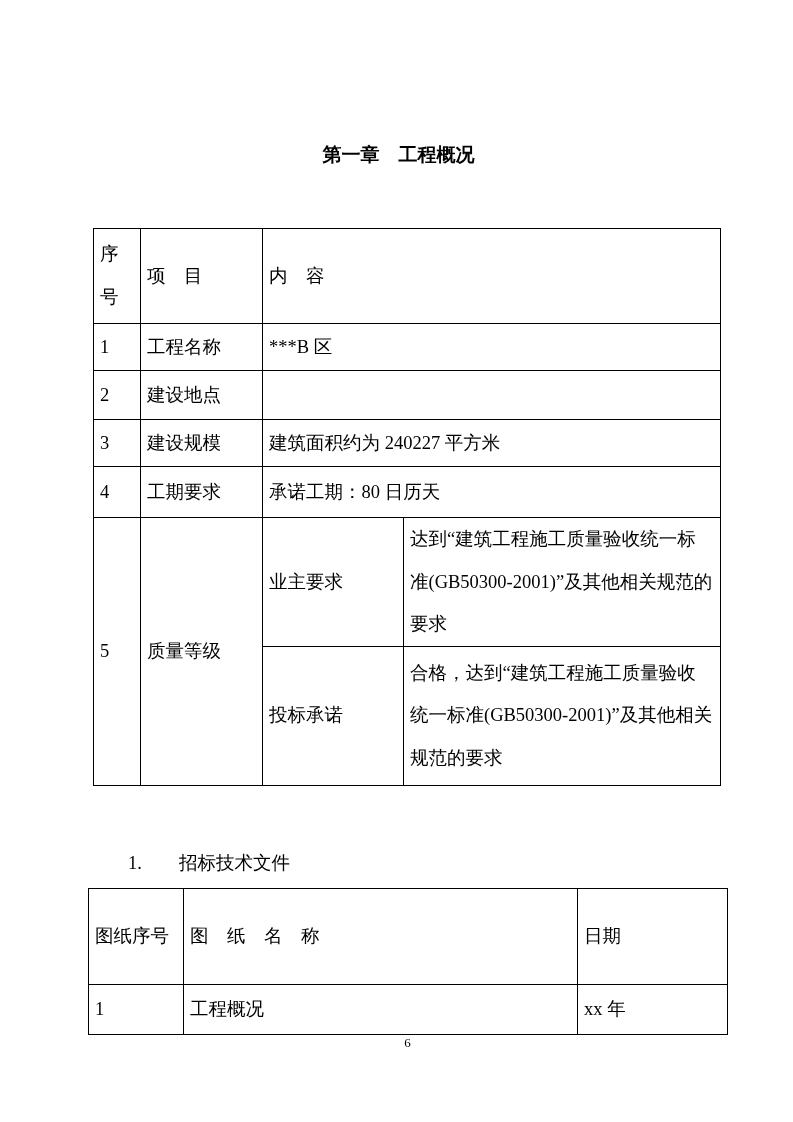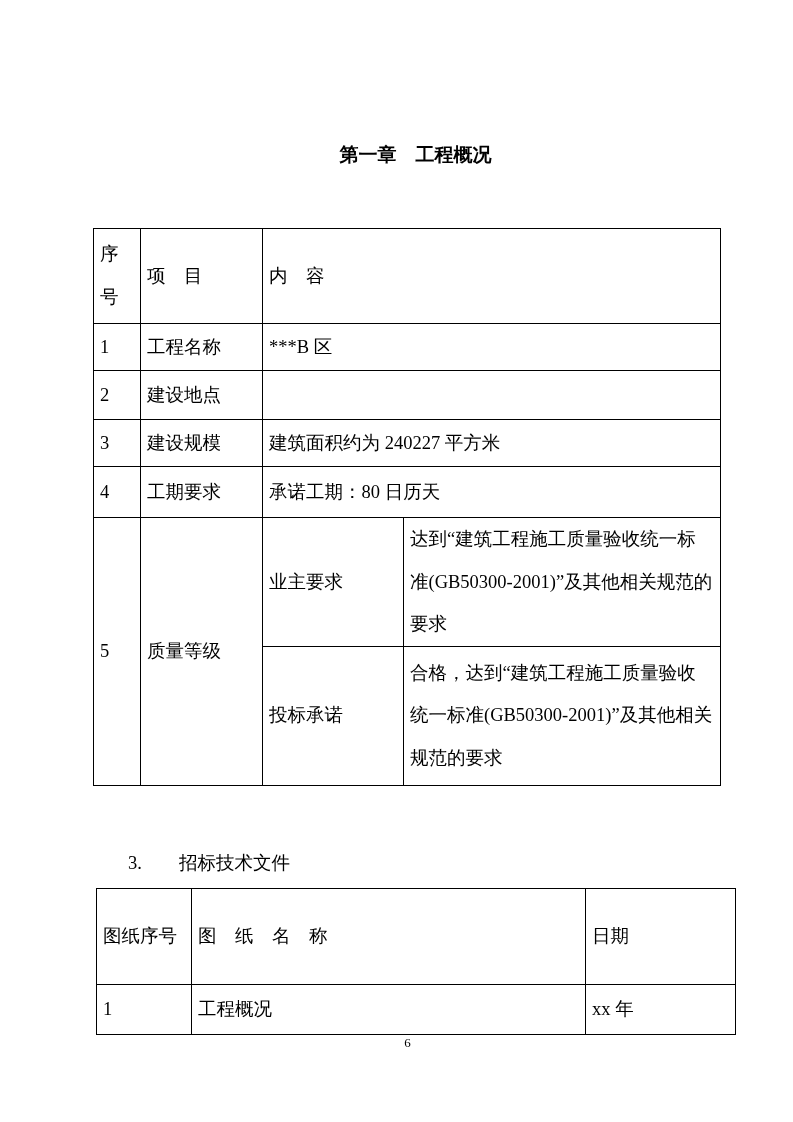--- a/index.html
+++ b/index.html
@@ -7,21 +7,21 @@
     position:relative;
     width:793px; height:1122px;
     margin:0 auto;
     background:#ffffff;
     color:#000000;
     font-family:"Liberation Serif","DejaVu Serif",serif;
     overflow:hidden;
   }
   .heading {
     position:absolute;
-    left:96px; width:639px;
+    left:79px; width:639px;
     text-align:center;
     font-weight:bold;
     font-size:19px;
     line-height:24px;
     white-space:pre;
   }
   .list-line {
     position:absolute;
     left:128px;
     font-size:18.5px;
@@ -36,21 +36,21 @@
   table.doc-table td {
     border:1px solid #000000;
     text-align:left;
     vertical-align:middle;
     font-size:18.5px;
     line-height:2.3;
     padding:0 6px;
     overflow:hidden;
   }
   table.t1 { left:93px; top:228px; width:627px; }
-  table.t2 { left:88px; top:888px; width:639px;margin-left:8px; }
+  table.t2 { left:88px; top:888px; width:639px; }
   td.pad-wide { padding:0 12px; }
   .page-number {
     position:absolute;
     left:88px; width:639px;
     top:1035px;
     text-align:center;
     font-size:13px;
     line-height:16px;
   }
 </style>
@@ -102,21 +102,21 @@
         <td>达到“建筑工程施工质量验收统一标准(GB50300-2001)”及其他相关规范的要求</td>
       </tr>
       <tr>
         <td style="height:138px">投标承诺</td>
         <td>合格，达到“建筑工程施工质量验收统一标准(GB50300-2001)”及其他相关规范的要求</td>
       </tr>
     </tbody>
   </table>
 
 
-  <div class="list-line" style="top:851px">3.　　招标技术文件</div>
+  <div class="list-line" style="top:851px">1.　　招标技术文件</div>
 
   <table class="doc-table t2">
     <colgroup>
       <col style="width:95px">
       <col style="width:394px">
       <col style="width:150px">
     </colgroup>
     <tbody>
       <tr>
         <td class="pad-wide" style="height:95px">图纸序号</td>

